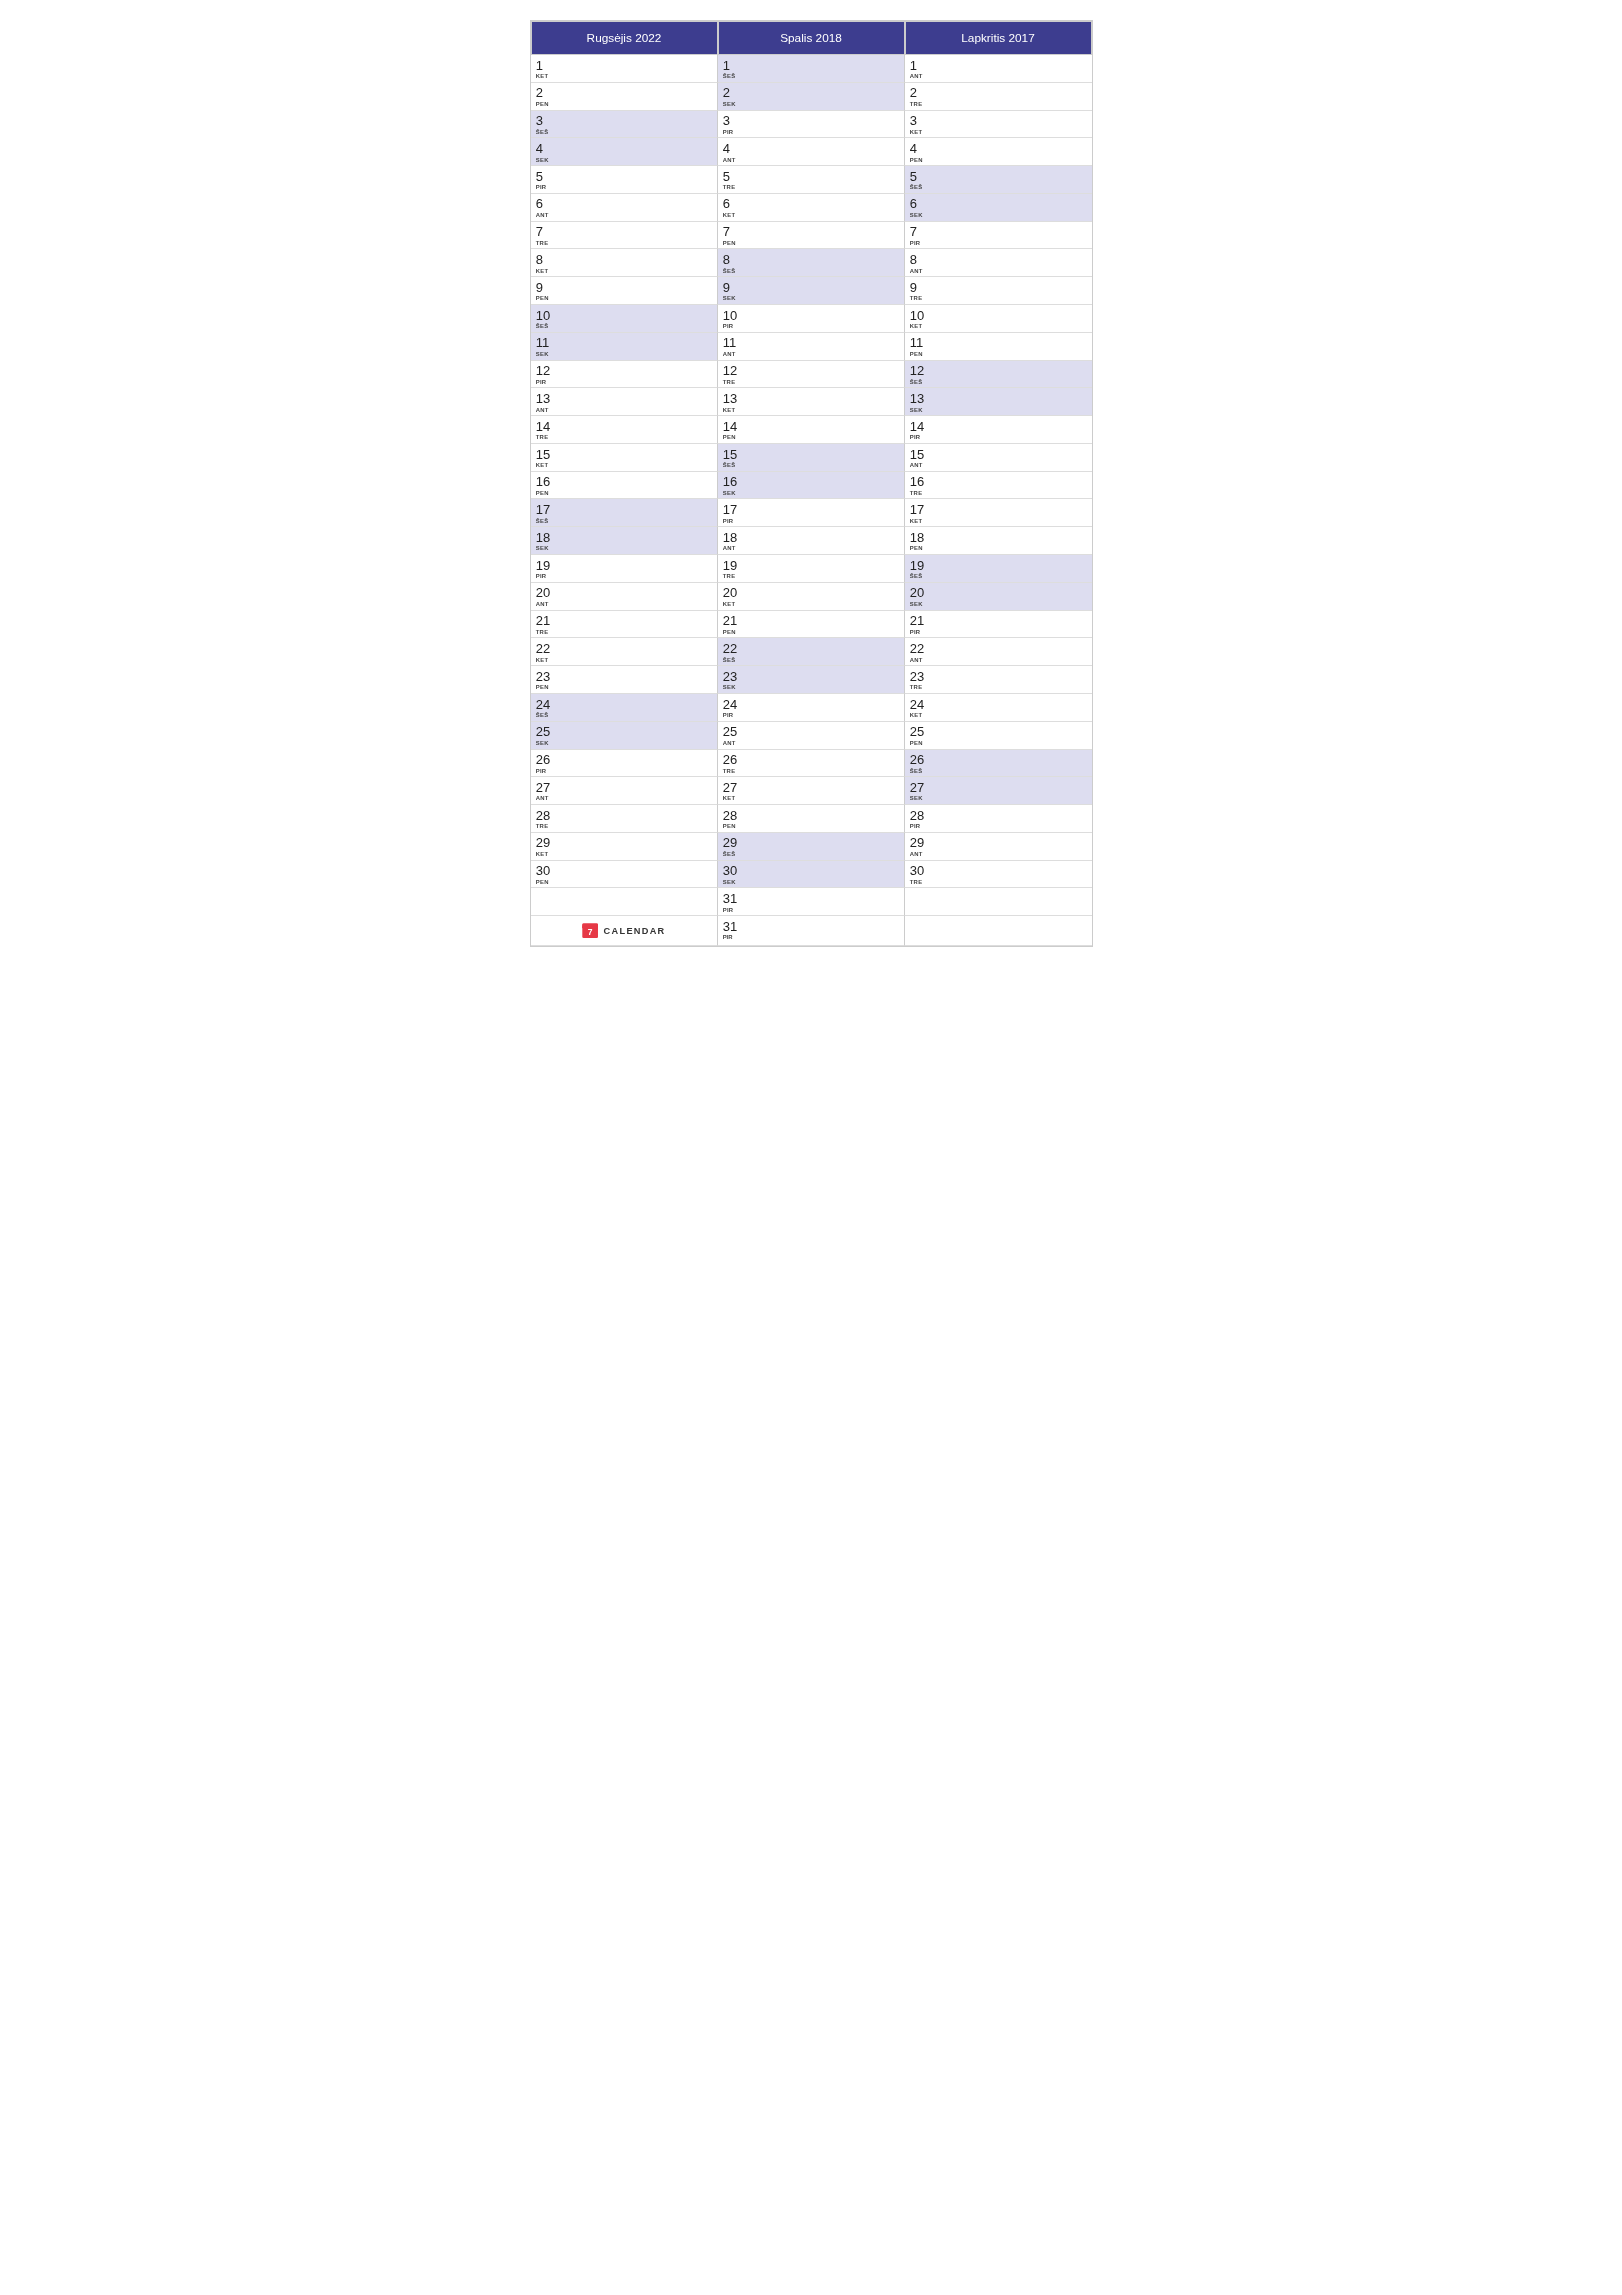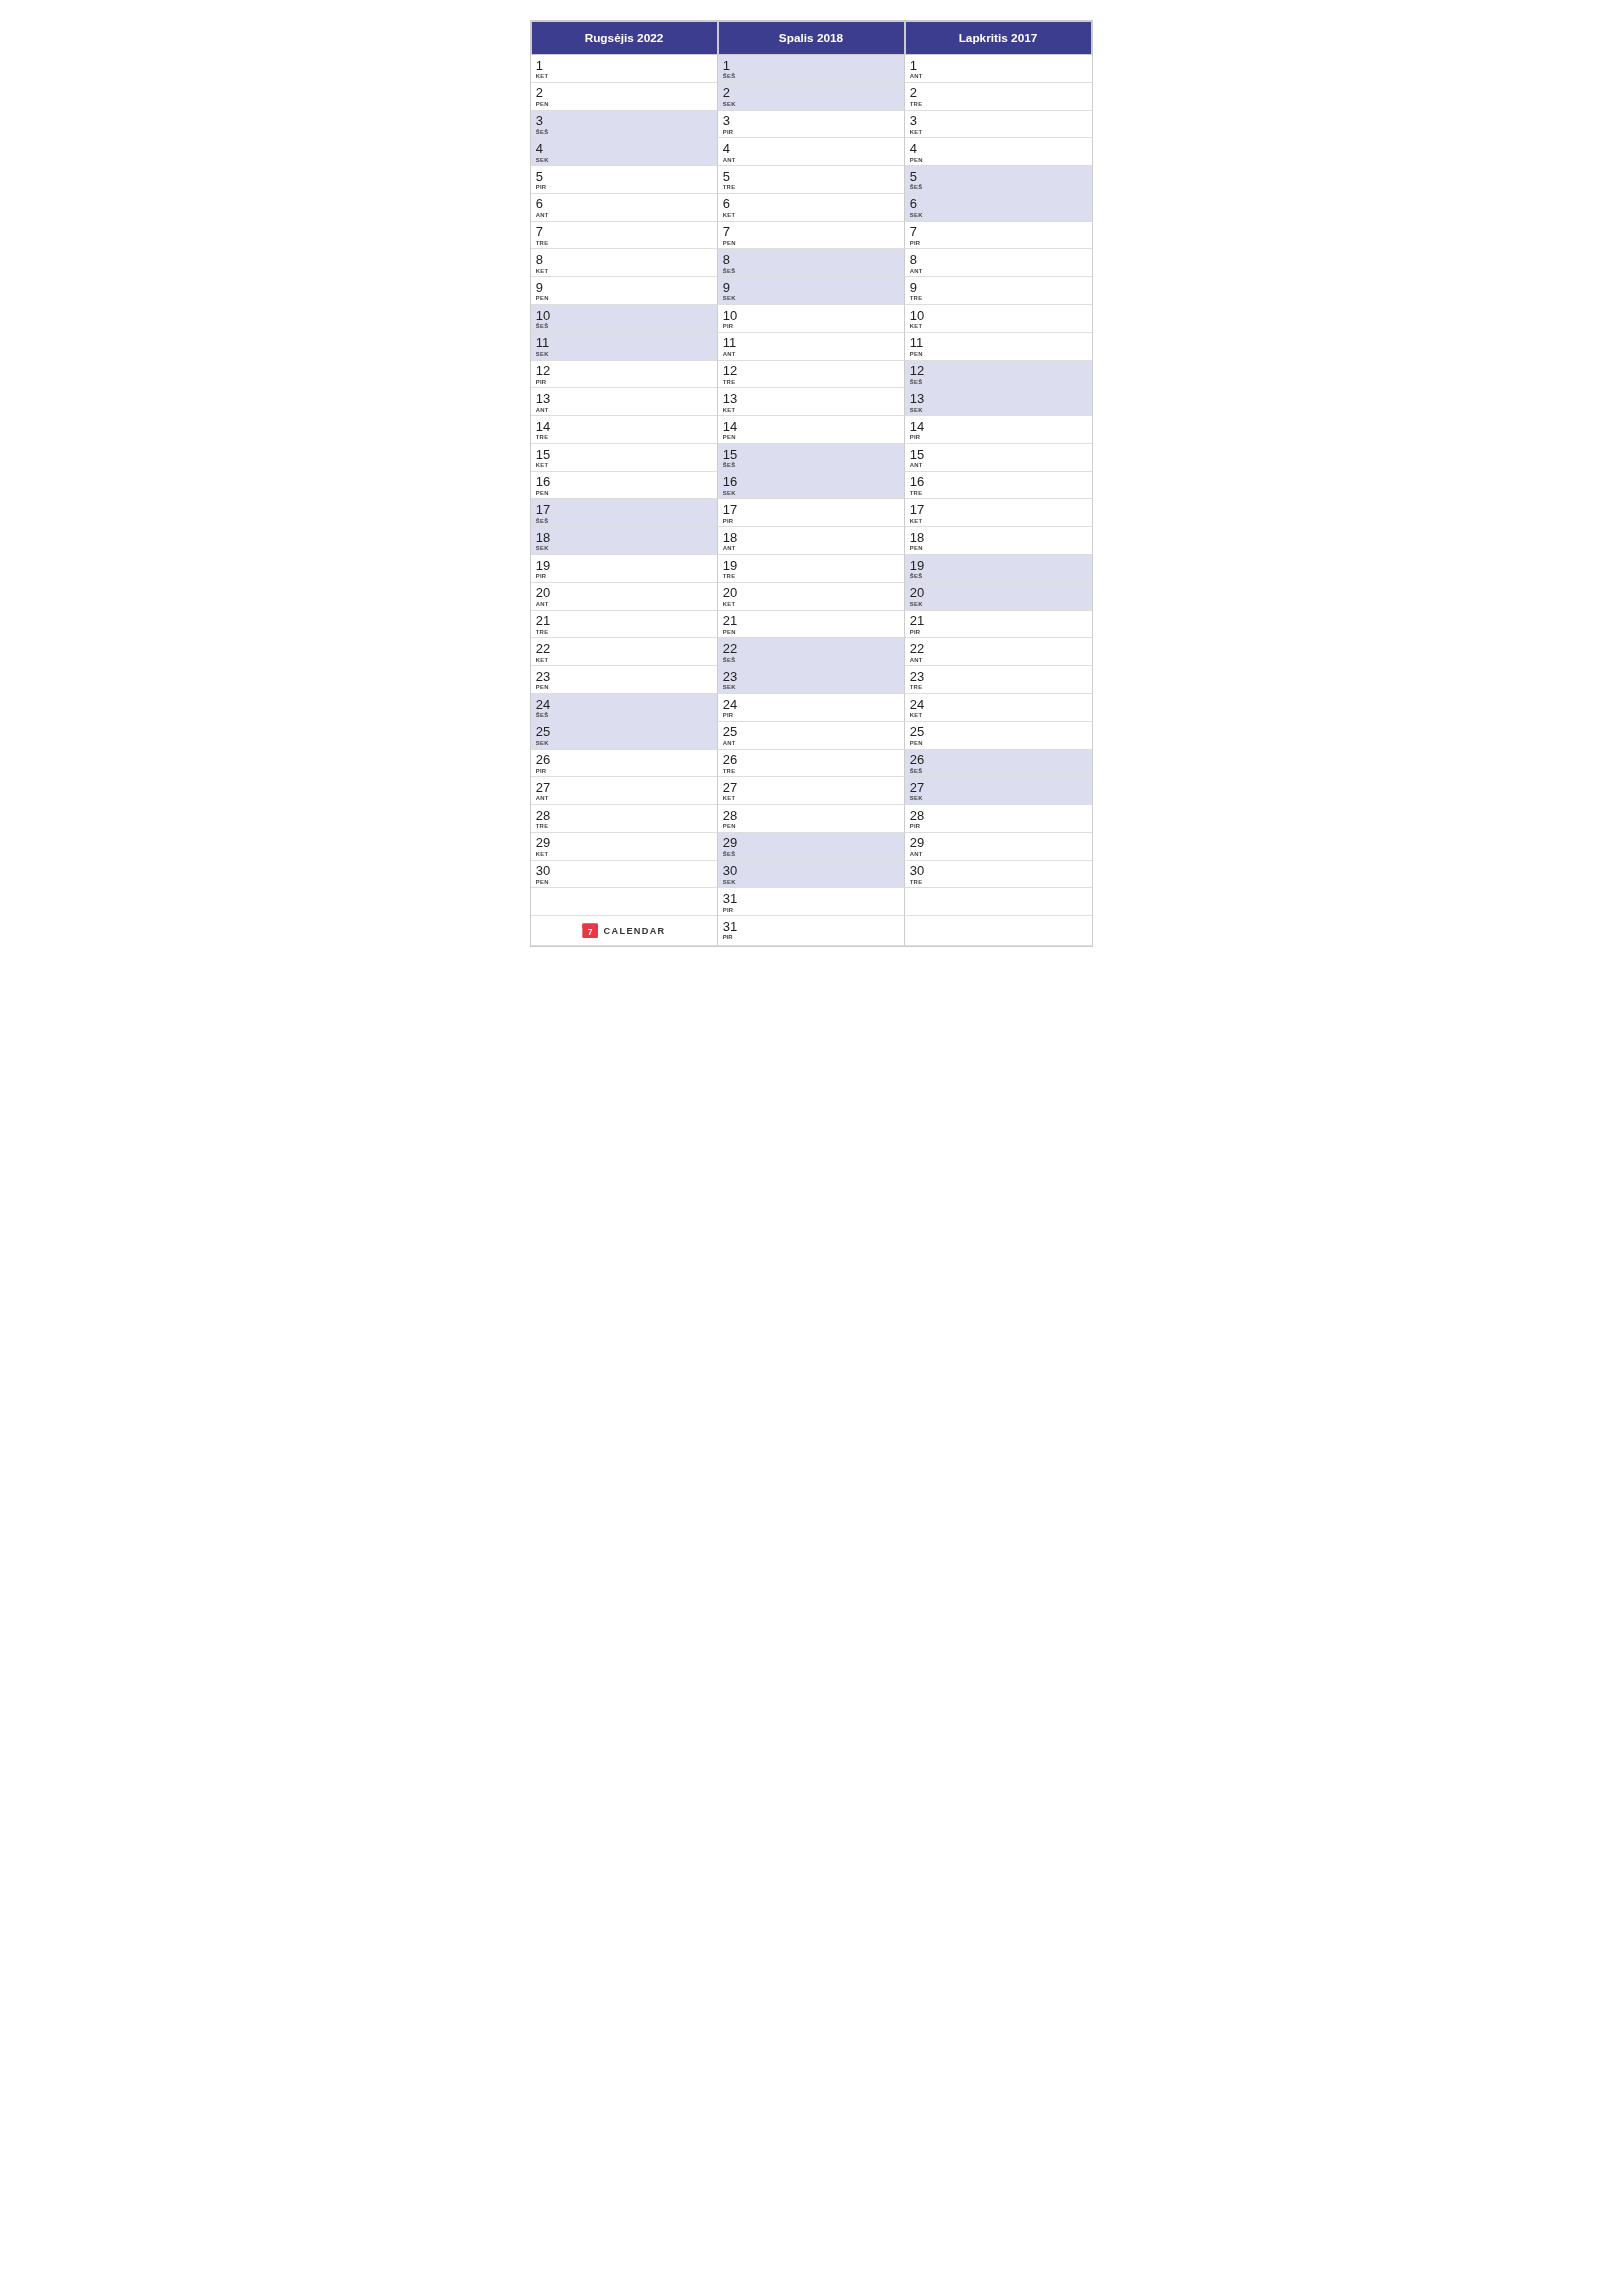--- a/index.html
+++ b/index.html
@@ -14,21 +14,21 @@
       display: grid;
       grid-template-columns: 1fr 1fr 1fr;
       border: 0.7px solid #ccc;
     }
     .month-header {
       background: #3d3d8f;
       color: #fff;
       text-align: center;
       padding: 9.2px 5.2px;
       font-size: 11.8px;
-      font-weight: bold;
+      font-weight: normal;
       border: 0.7px solid #ccc;
     }
     .calendar-container {
       width: 100%;
     }
   </style>
 </head>
 <body>
 
 <div class="calendar-container">

